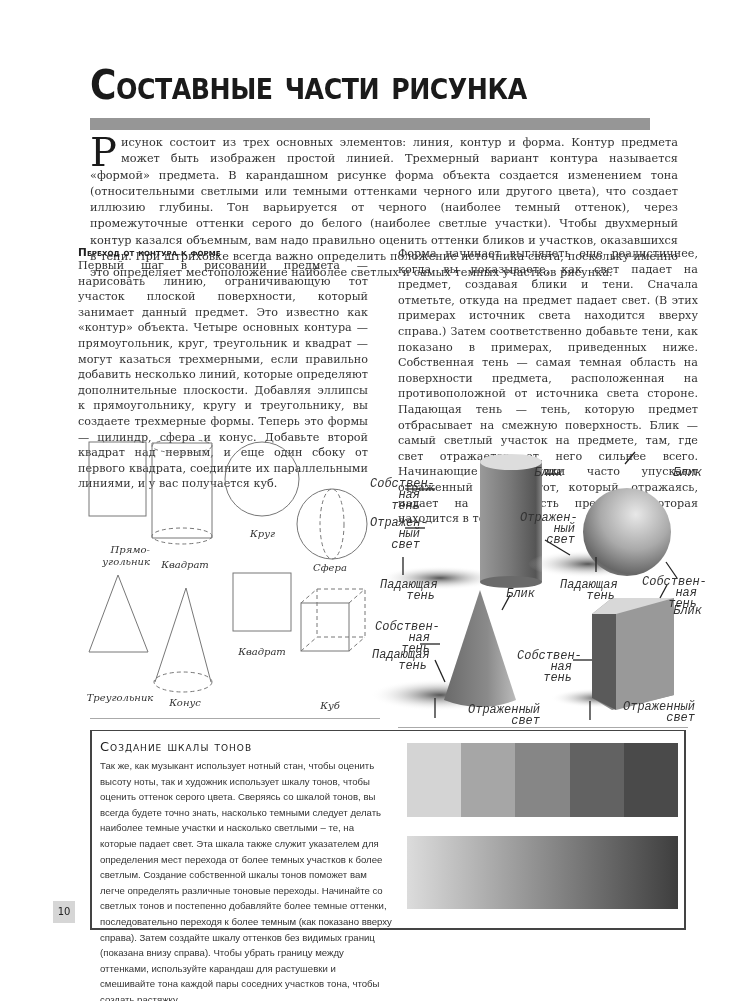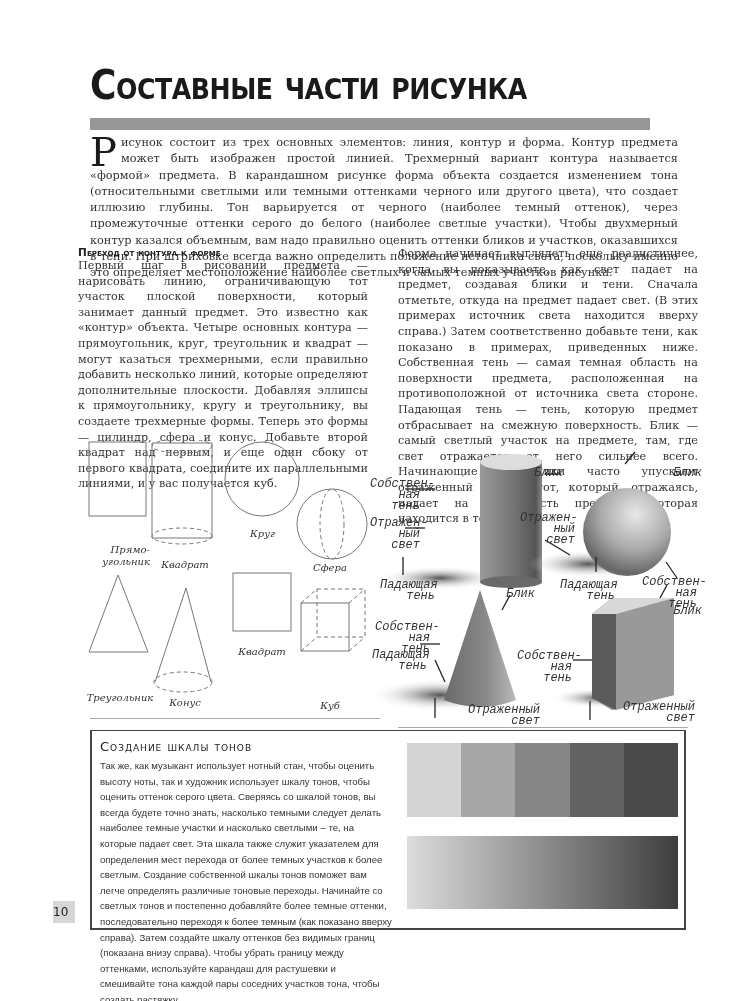--- a/index.html
+++ b/index.html
@@ -10,21 +10,21 @@
   .intro{left:90px;top:135px;width:588px;font-size:11.3px;line-height:16.3px;text-align:justify;color:#333;}
   .dropcap{float:left;font-size:40px;line-height:30px;margin:2px 4px 0 0;font-family:"DejaVu Serif",serif;color:#1a1a1a;}
   .sec-h{font-family:"DejaVu Sans",sans-serif;font-weight:bold;font-size:10.5px;color:#222;font-variant:small-caps;letter-spacing:0.1px;}
   .col-text{font-size:11.2px;line-height:15.6px;text-align:justify;color:#333;}
   .lbl{position:absolute;font-family:"DejaVu Serif",serif;font-style:italic;font-size:10px;color:#333;text-align:center;line-height:12px;}
   .lbl2{position:absolute;font-family:Liberation Mono, monospace;font-style:italic;font-size:12px;color:#333;text-align:right;line-height:11px;}
   .hr{position:absolute;height:1px;background:#aaa;}
   .box{left:90px;top:730px;width:596px;height:200px;border:2px solid #444;border-top-width:1.5px;box-sizing:border-box;}
   .box-h{left:100px;top:739px;font-family:"DejaVu Sans",sans-serif;font-weight:normal;font-size:13px;font-variant:small-caps;letter-spacing:1px;color:#1a1a1a;}
   .box-text{left:100px;top:758px;width:292px;font-family:"Liberation Sans",sans-serif;font-size:9.6px;line-height:15.6px;color:#333;}
-  .pagenum{left:53px;top:901px;width:22px;height:22px;background:#d6d6d6;font-family:"DejaVu Sans",sans-serif;font-size:12px;color:#222;line-height:22px;}
+  .pagenum{left:53px;top:901px;width:22px;height:22px;background:#d6d6d6;font-family:"DejaVu Sans",sans-serif;font-size:10px;color:#222;text-align:center;line-height:22px;}
 </style>
 </head>
 <body>
 
 <div class="abs title">Составные части рисунка</div>
 <div class="abs title-bar"></div>
 
 <div class="abs intro">
   <span class="dropcap">Р</span><span>исунок состоит из трех основных элементов: линия, контур и форма. Контур предмета может быть изображен простой линией. Трехмерный вариант контура называется «формой» предмета. В карандашном рисунке форма объекта создается изменением тона (относительными светлыми или темными оттенками черного или другого цвета), что создает иллюзию глубины. Тон варьируется от черного (наиболее темный оттенок), через промежуточные оттенки серого до белого (наиболее светлые участки). Чтобы двухмерный контур казался объемным, вам надо правильно оценить оттенки бликов и участков, оказавшихся в тени. При штриховке всегда важно определить положение источника света, поскольку именно это определяет местоположение наиболее светлых и самых темных участков рисунка.</span>
 </div>

